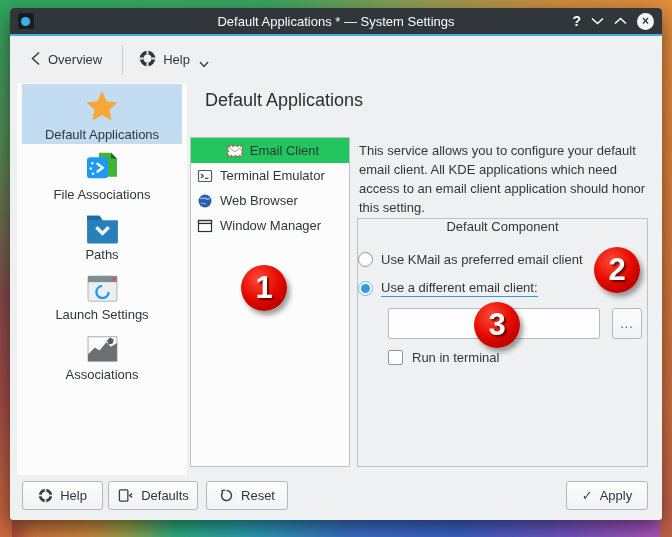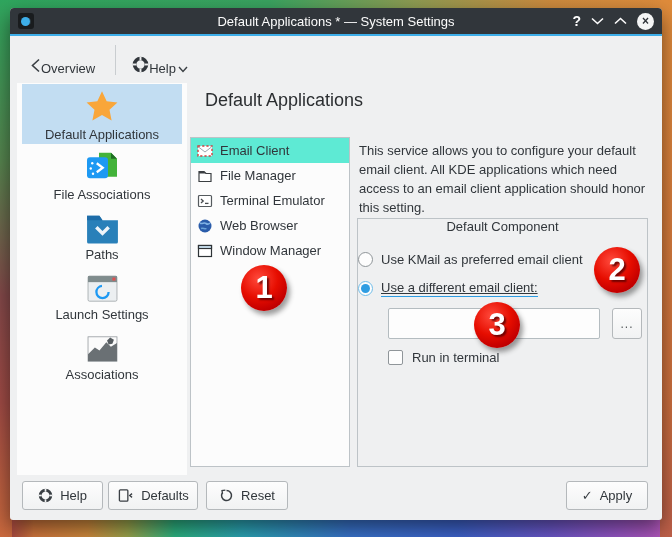--- a/index.html
+++ b/index.html
@@ -34,21 +34,21 @@
   .titlebar .title { flex:1; text-align:center; color:#fcfcfc; font-size:13px; }
   .tb-controls { position:absolute; right:8px; top:0; height:26px; display:flex; align-items:center; gap:10px; }
   .tb-help { color:#fcfcfc; font-size:14px; font-weight:bold; line-height:1; cursor:default; }
   .tb-chev svg { display:block; }
   .tb-close { width:17px; height:17px; border-radius:50%; background:#f4f5f5; color:#2f3338;
     display:flex; align-items:center; justify-content:center; font-size:12px; font-weight:bold; line-height:1; }
   .accent { height:2px; background:#3daee9; }
 
   
   .toolbar { height:47px; display:flex; align-items:center; padding-left:14px; }
-  .tool-btn { display:flex; align-items:flex-end; gap:0; height:32px; padding:0 6px; border-radius:3px; }
+  .tool-btn { display:flex; align-items:center; gap:7px; height:32px; padding:0 6px; border-radius:3px; }
   .tool-btn .lbl { font-size:13px; color:#31363b; }
   .tool-sep { width:1px; height:30px; background:#c9cdd0; margin:0 10px 0 14px; }
   .chev-dn { margin-left:2px; margin-top:8px; }
 
   
   .content { position:absolute; top:75px; left:0; width:652px; height:392px; }
 
   .sidebar { position:absolute; left:7px; top:0; width:170px; height:392px; background:#fcfcfc; }
   .side-item { width:160px; margin:0 5px; height:60px; display:flex; flex-direction:column;
     align-items:center; justify-content:center; gap:2px; }
@@ -56,21 +56,21 @@
   .side-item.selected { background:#c2ddf2; }
   .side-item .lbl { font-size:13px; color:#31363b; }
   .side-item .ic { height:38px; display:flex; align-items:flex-end; justify-content:center; }
 
   .main { position:absolute; left:177px; top:0; right:5px; height:392px; }
   .page-title { position:absolute; left:18px; top:7px; font-size:18px; font-weight:400; color:#2b2e31; }
 
   .service-list { position:absolute; left:3px; top:54px; width:160px; height:330px;
     background:#fcfcfc; border:1px solid #bdc3c7; }
   .svc-row { height:25px; display:flex; align-items:center; gap:7px; padding-left:6px; }
-  .svc-row.selected { background:#5eead4; }
+  .svc-row.selected { background:#22c55e;justify-content:center; }
   .svc-row .lbl { font-size:13px; color:#31363b; }
   .svc-row .ic { width:16px; height:16px; display:flex; align-items:center; justify-content:center; }
 
   .detail { position:absolute; left:170px; top:54px; width:291px; height:330px; }
   .desc { margin:4px 0 0 2px; width:289px; font-size:13px; line-height:19px; color:#31363b; }
   .groupbox { position:absolute; left:0; top:81px; width:291px; height:249px;
     border:1px solid #bdc3c7; }
   .gb-title { text-align:center; font-size:13px; color:#31363b; }
 
   .radio-row { position:absolute; left:0; display:flex; align-items:center; gap:8px; }
@@ -244,29 +244,20 @@
             <svg width="16" height="16" viewBox="0 0 16 16">
               <rect x="1" y="3" width="14" height="10" fill="#fff" stroke="#d04040" stroke-width="1.4" stroke-dasharray="2.2 2"></rect>
               <path d="M1.5 4l6.5 5 6.5-5" fill="none" stroke="#9aa7b0" stroke-width="1"></path>
             </svg>
           </span>
           <span class="lbl">Email Client</span>
         </div>
         <div class="svc-row">
           <span class="ic">
             <svg width="16" height="16" viewBox="0 0 16 16">
-              <path d="M2 3.5h5l2 2h5v8H2z" fill="#fff" stroke="#3b3f42" stroke-width="1.2"></path>
-              <path d="M2 3.5h5l2 2H2z" fill="#3b3f42"></path>
-            </svg>
-          </span>
-          <span class="lbl">File Manager</span>
-        </div>
-        <div class="svc-row">
-          <span class="ic">
-            <svg width="16" height="16" viewBox="0 0 16 16">
               <rect x="1.5" y="2.5" width="13" height="11" rx="1" fill="#fff" stroke="#555a5e" stroke-width="1.2"></rect>
               <path d="M4 6l2.2 2L4 10" fill="none" stroke="#45494d" stroke-width="1.3"></path>
               <line x1="8" y1="10.4" x2="11.5" y2="10.4" stroke="#45494d" stroke-width="1.3"></line>
             </svg>
           </span>
           <span class="lbl">Terminal Emulator</span>
         </div>
         <div class="svc-row">
           <span class="ic">
             <svg width="16" height="16" viewBox="0 0 16 16">
@@ -292,21 +283,21 @@
         <p class="desc">This service allows you to configure your default email client. All KDE applications which need access to an email client application should honor this setting.</p>
 
         <div class="groupbox">
           <div class="gb-title">Default Component</div>
 
           <div class="radio-row" style="top:33px;">
             <span class="radio"></span>
             <span class="lbl">Use KMail as preferred email client</span>
           </div>
 
-          <div class="radio-row" style="top:61px;text-decoration:underline;">
+          <div class="radio-row" style="top:61px;">
             <span class="radio checked"></span>
             <span class="lbl link-underline">Use a different email client:</span>
           </div>
 
           <div class="input-row">
             <input class="text-input" type="text" value="" style="">
             <span class="browse-btn">...</span>
           </div>
 
           <div class="check-row">

